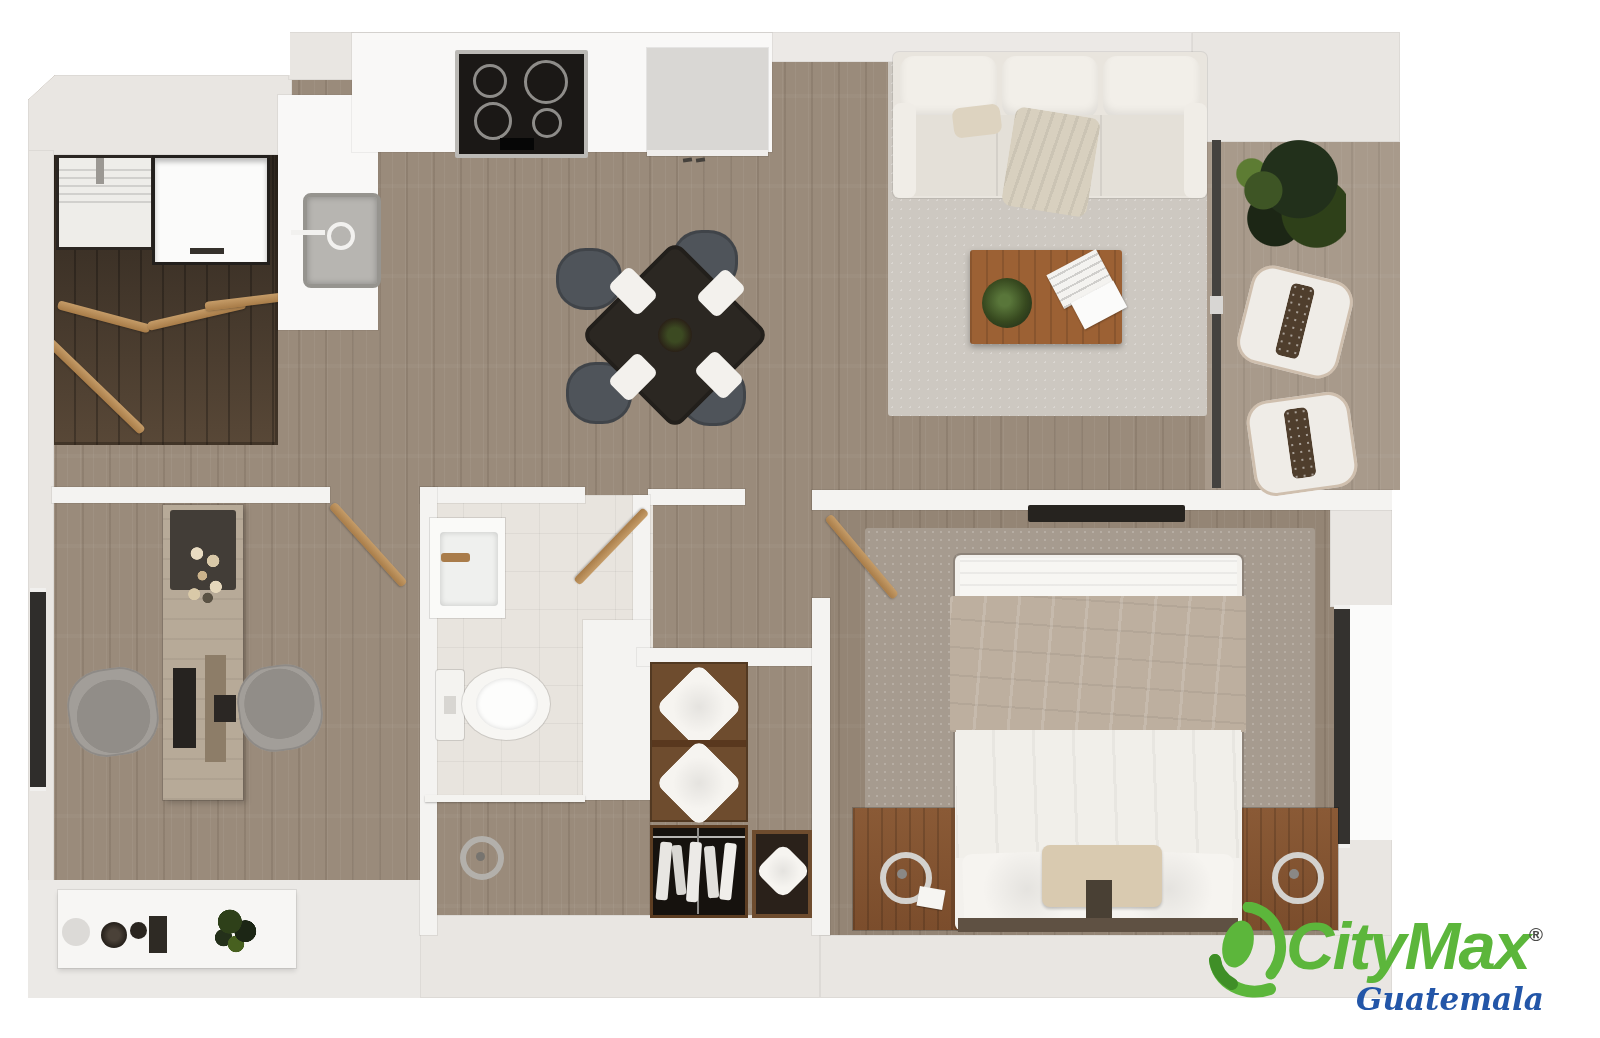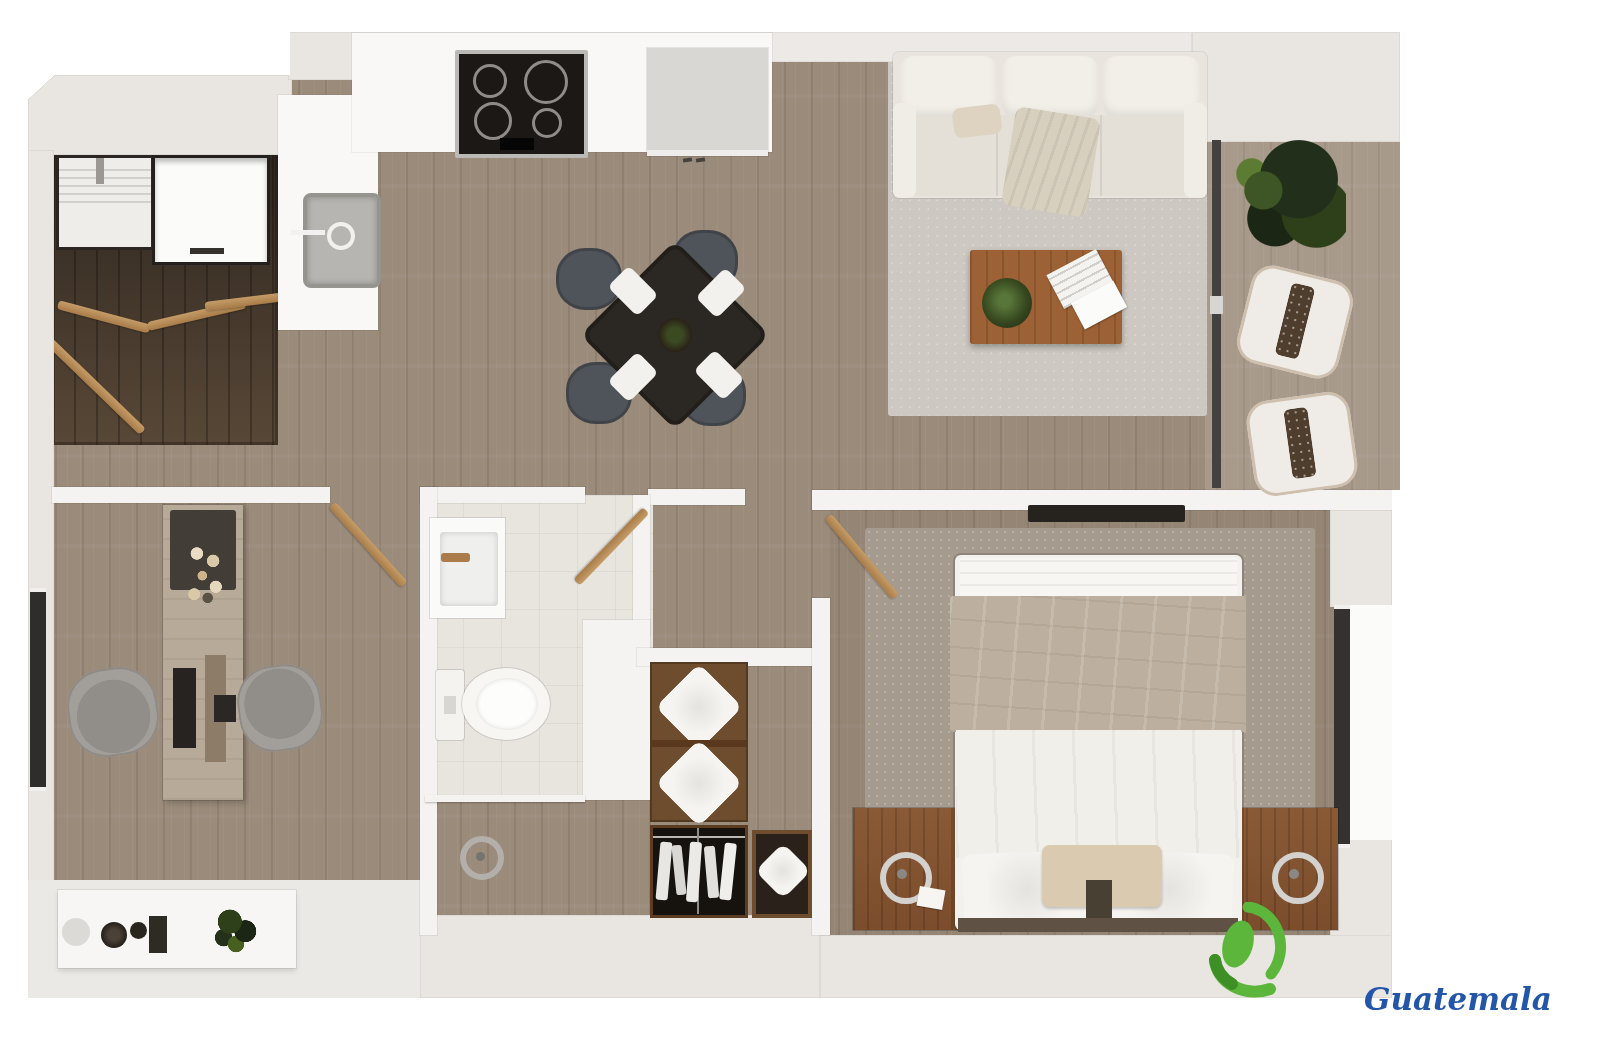--- a/index.html
+++ b/index.html
@@ -242,15 +242,18 @@
     <div class="abs" style="left:958px;top:918px;width:280px;height:14px;background:#5f5143;"></div>
   </div>
 
   <div class="abs" style="left:1208px;top:898px;width:392px;height:130px;">
     <svg width="80" height="105" viewBox="0 0 80 105" style="position:absolute;left:0;top:4px;">
       <ellipse cx="30" cy="42" rx="15" ry="24" transform="rotate(16 30 42)" fill="#5cb63b"></ellipse>
       <path d="M40 5 A36 40 0 0 1 63 72" stroke="#5cb63b" stroke-width="11" fill="none" stroke-linecap="round"></path>
       <path d="M7 58 A40 34 0 0 0 62 87" stroke="#5cb63b" stroke-width="12" fill="none" stroke-linecap="round"></path>
       <path d="M7 58 A40 34 0 0 0 24 82" stroke="#3f8f27" stroke-width="12" fill="none" stroke-linecap="round"></path>
     </svg>
-    <div class="abs logo-region" style="left:156px;top:86px;">Guatemala</div>
+    <div class="abs logo-brand" style="left:78px;top:14px;">
+      <span>CityMax</span><span class="logo-reg">®</span>
+    </div>
+    <div class="abs logo-region" style="left:148px;top:86px;">Guatemala</div>
   </div>
 </div>
 
 </body></html>

